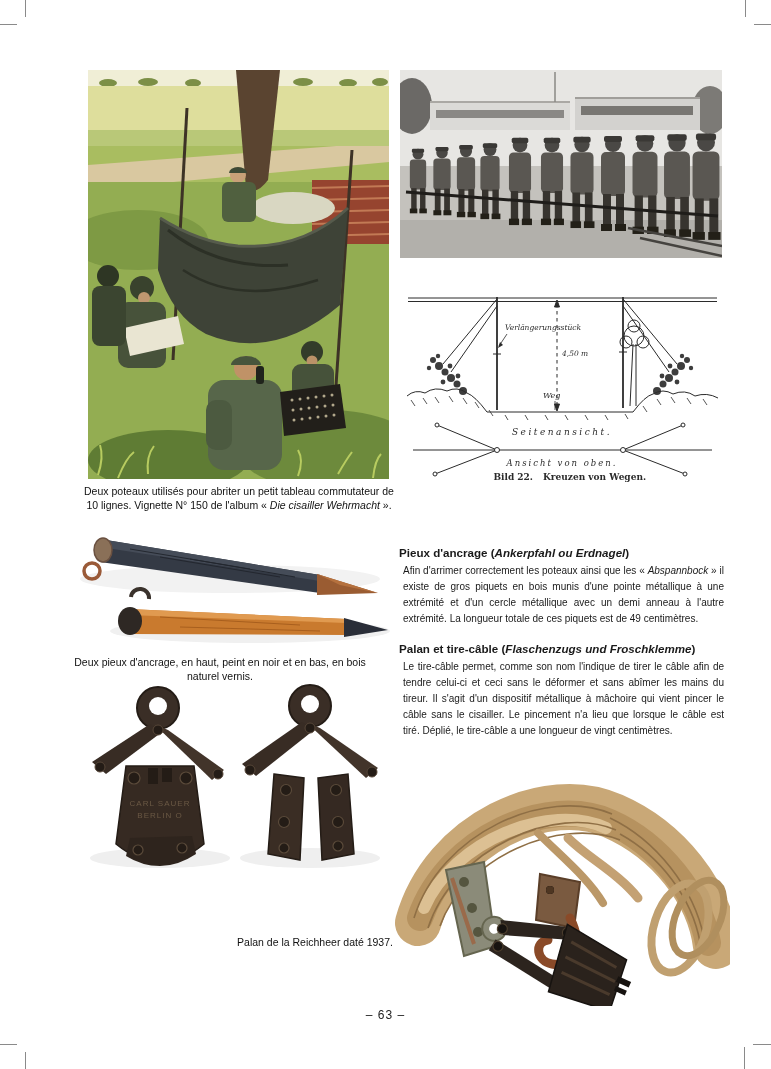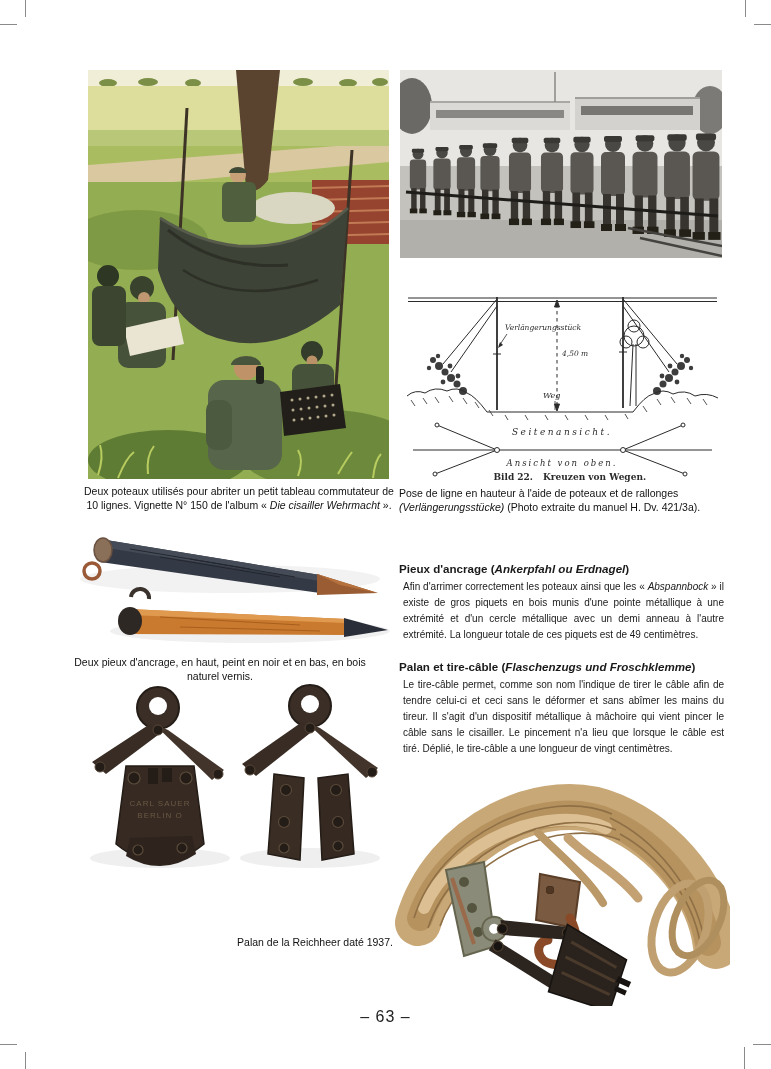--- a/index.html
+++ b/index.html
@@ -4,25 +4,25 @@
 <style>
   html,body{margin:0;padding:0;background:#ffffff;}
   #page{position:relative;width:771px;height:1069px;background:#ffffff;overflow:hidden;
         font-family:"Liberation Sans",sans-serif;color:#1a1a1a;}
   .crop{position:absolute;background:#8a8a8a;}
   .fig{position:absolute;overflow:hidden;}
   .fig svg{display:block;}
   .caption{position:absolute;font-size:10.5px;line-height:13.5px;color:#111;}
   .caption.center{text-align:center;}
   .textcol{position:absolute;left:399px;width:325px;}
-  .heading{font-size:11.6px;font-weight:bold;margin:16px 0 3px 0;line-height:15px;}
+  .heading{font-size:11.6px;font-weight:bold;margin:0 0 3px 0;line-height:15px;}
   .heading .ital{font-style:italic;}
   .body-text{font-size:10px;line-height:16px;text-align:justify;margin:0 0 14px 4px;}
   .body-text .ital{font-style:italic;}
-  .pagenum{position:absolute;left:0;width:771px;text-align:center;font-size:16px;
+  .pagenum{position:absolute;left:0;width:771px;text-align:center;font-size:12px;
            letter-spacing:1px;color:#222;}
   .diag-label{font-family:"DejaVu Serif",serif;font-style:italic;}
   .diag-title{font-family:"DejaVu Serif",serif;font-weight:bold;}
 </style>
 </head>
 <body>
 
 <div id="page">
 
   <div class="crop" style="left:25px;top:0;width:1px;height:17px;"></div>
@@ -262,23 +262,20 @@
         <circle cx="30" cy="182" r="2" fill="#ffffff"></circle>
         <circle cx="278" cy="133" r="2" fill="#ffffff"></circle>
         <circle cx="280" cy="182" r="2" fill="#ffffff"></circle>
       </g>
       <text class="diag-label" x="157" y="174" font-size="8.5" letter-spacing="2" text-anchor="middle" fill="#2b2b2b">Ansicht von oben.</text>
       <text class="diag-title" x="128" y="188" font-size="9" text-anchor="end" fill="#2b2b2b">Bild 22.</text>
       <text class="diag-title" x="138" y="188" font-size="9" fill="#2b2b2b">Kreuzen von Wegen.</text>
     </svg>
   </div>
 
-  <div class="caption" style="left:399px;top:487px;width:326px;">
-    <span>Pose de ligne en hauteur à l'aide de poteaux et de rallonges </span><span style="font-style:italic">(Verlängerungsstücke)</span><span> (Photo extraite du manuel H. Dv. 421/3a).</span>
-  </div>
 
   <div class="fig" style="left:40px;top:531px;width:350px;height:121px;">
     <svg width="350" height="121" viewBox="0 0 350 121">
       <ellipse cx="190" cy="48" rx="150" ry="14" fill="#f2f2f2"></ellipse>
       <ellipse cx="210" cy="100" rx="140" ry="12" fill="#f0f0f0"></ellipse>
       <g>
         <circle cx="52" cy="40" r="8" stroke="#9a5a38" stroke-width="3.5" fill="none"></circle>
         <polygon points="60,8 280,44 280,62 60,31" fill="#343a45"></polygon>
         <polygon points="60,8 280,44 280,50 60,16" fill="#454c58"></polygon>
         <path d="M90,18 L210,38 M120,26 L240,46 M150,28 L255,46" stroke="#23272f" stroke-width="1" fill="none"></path>

